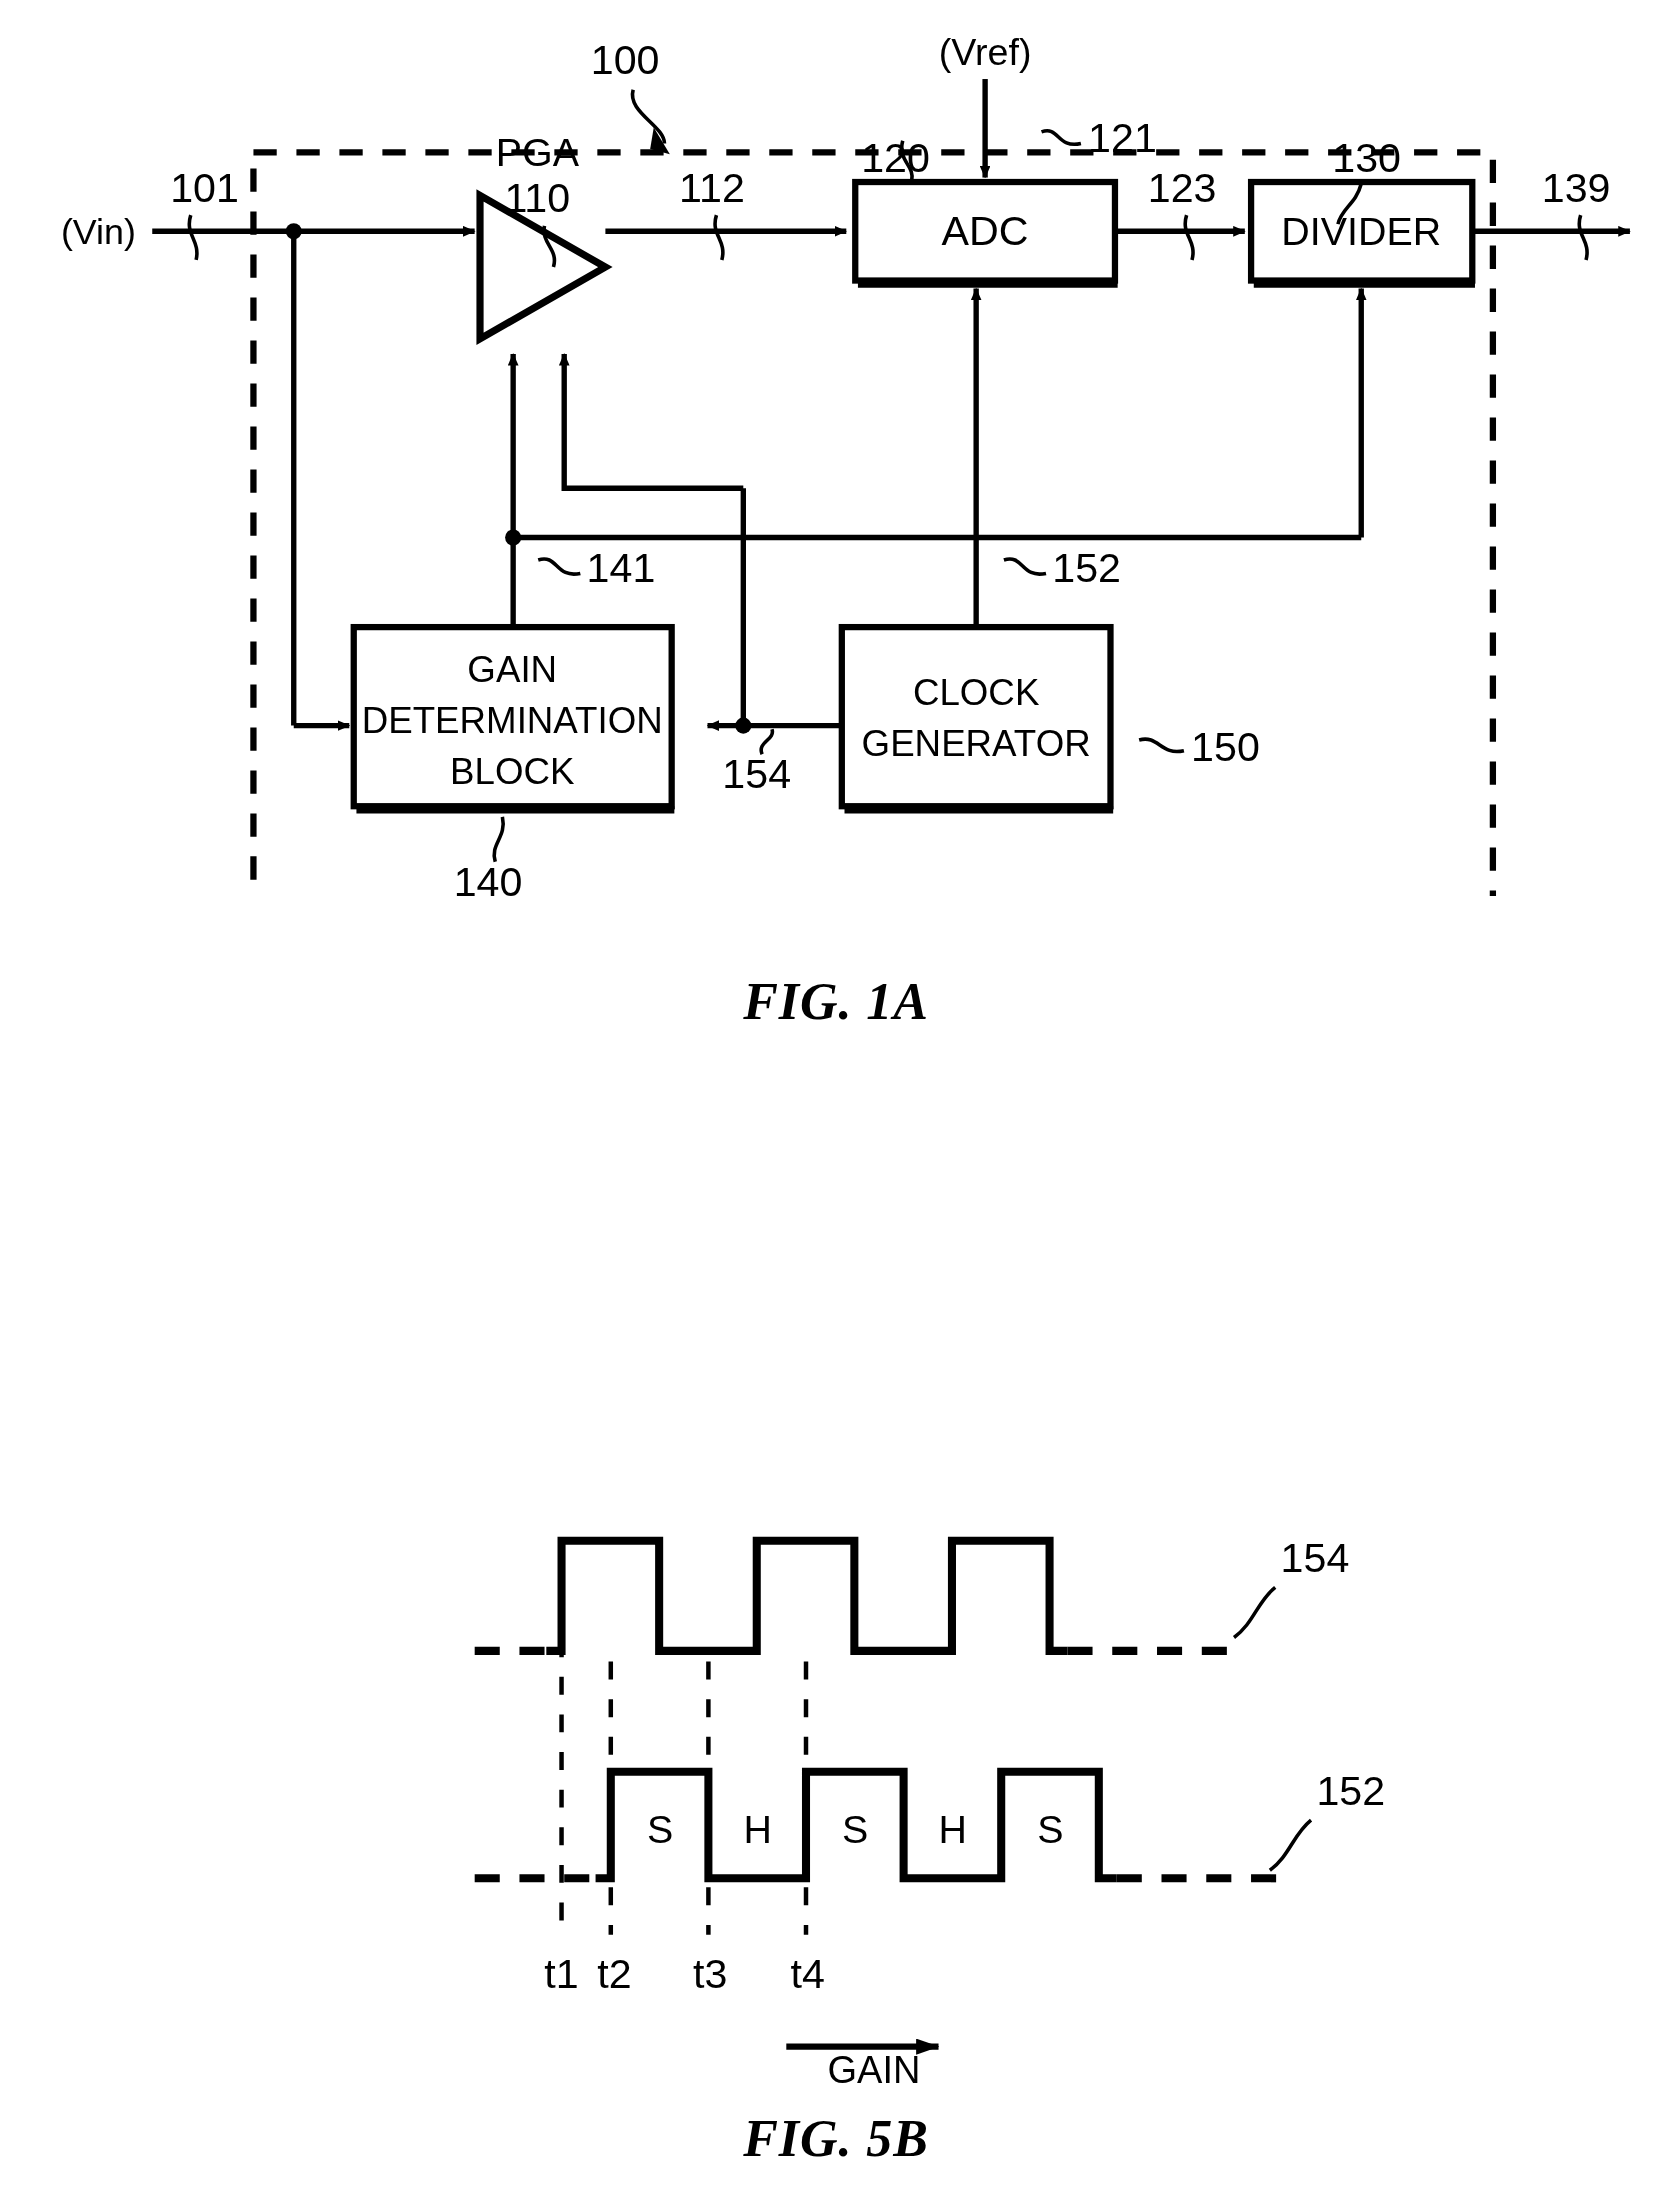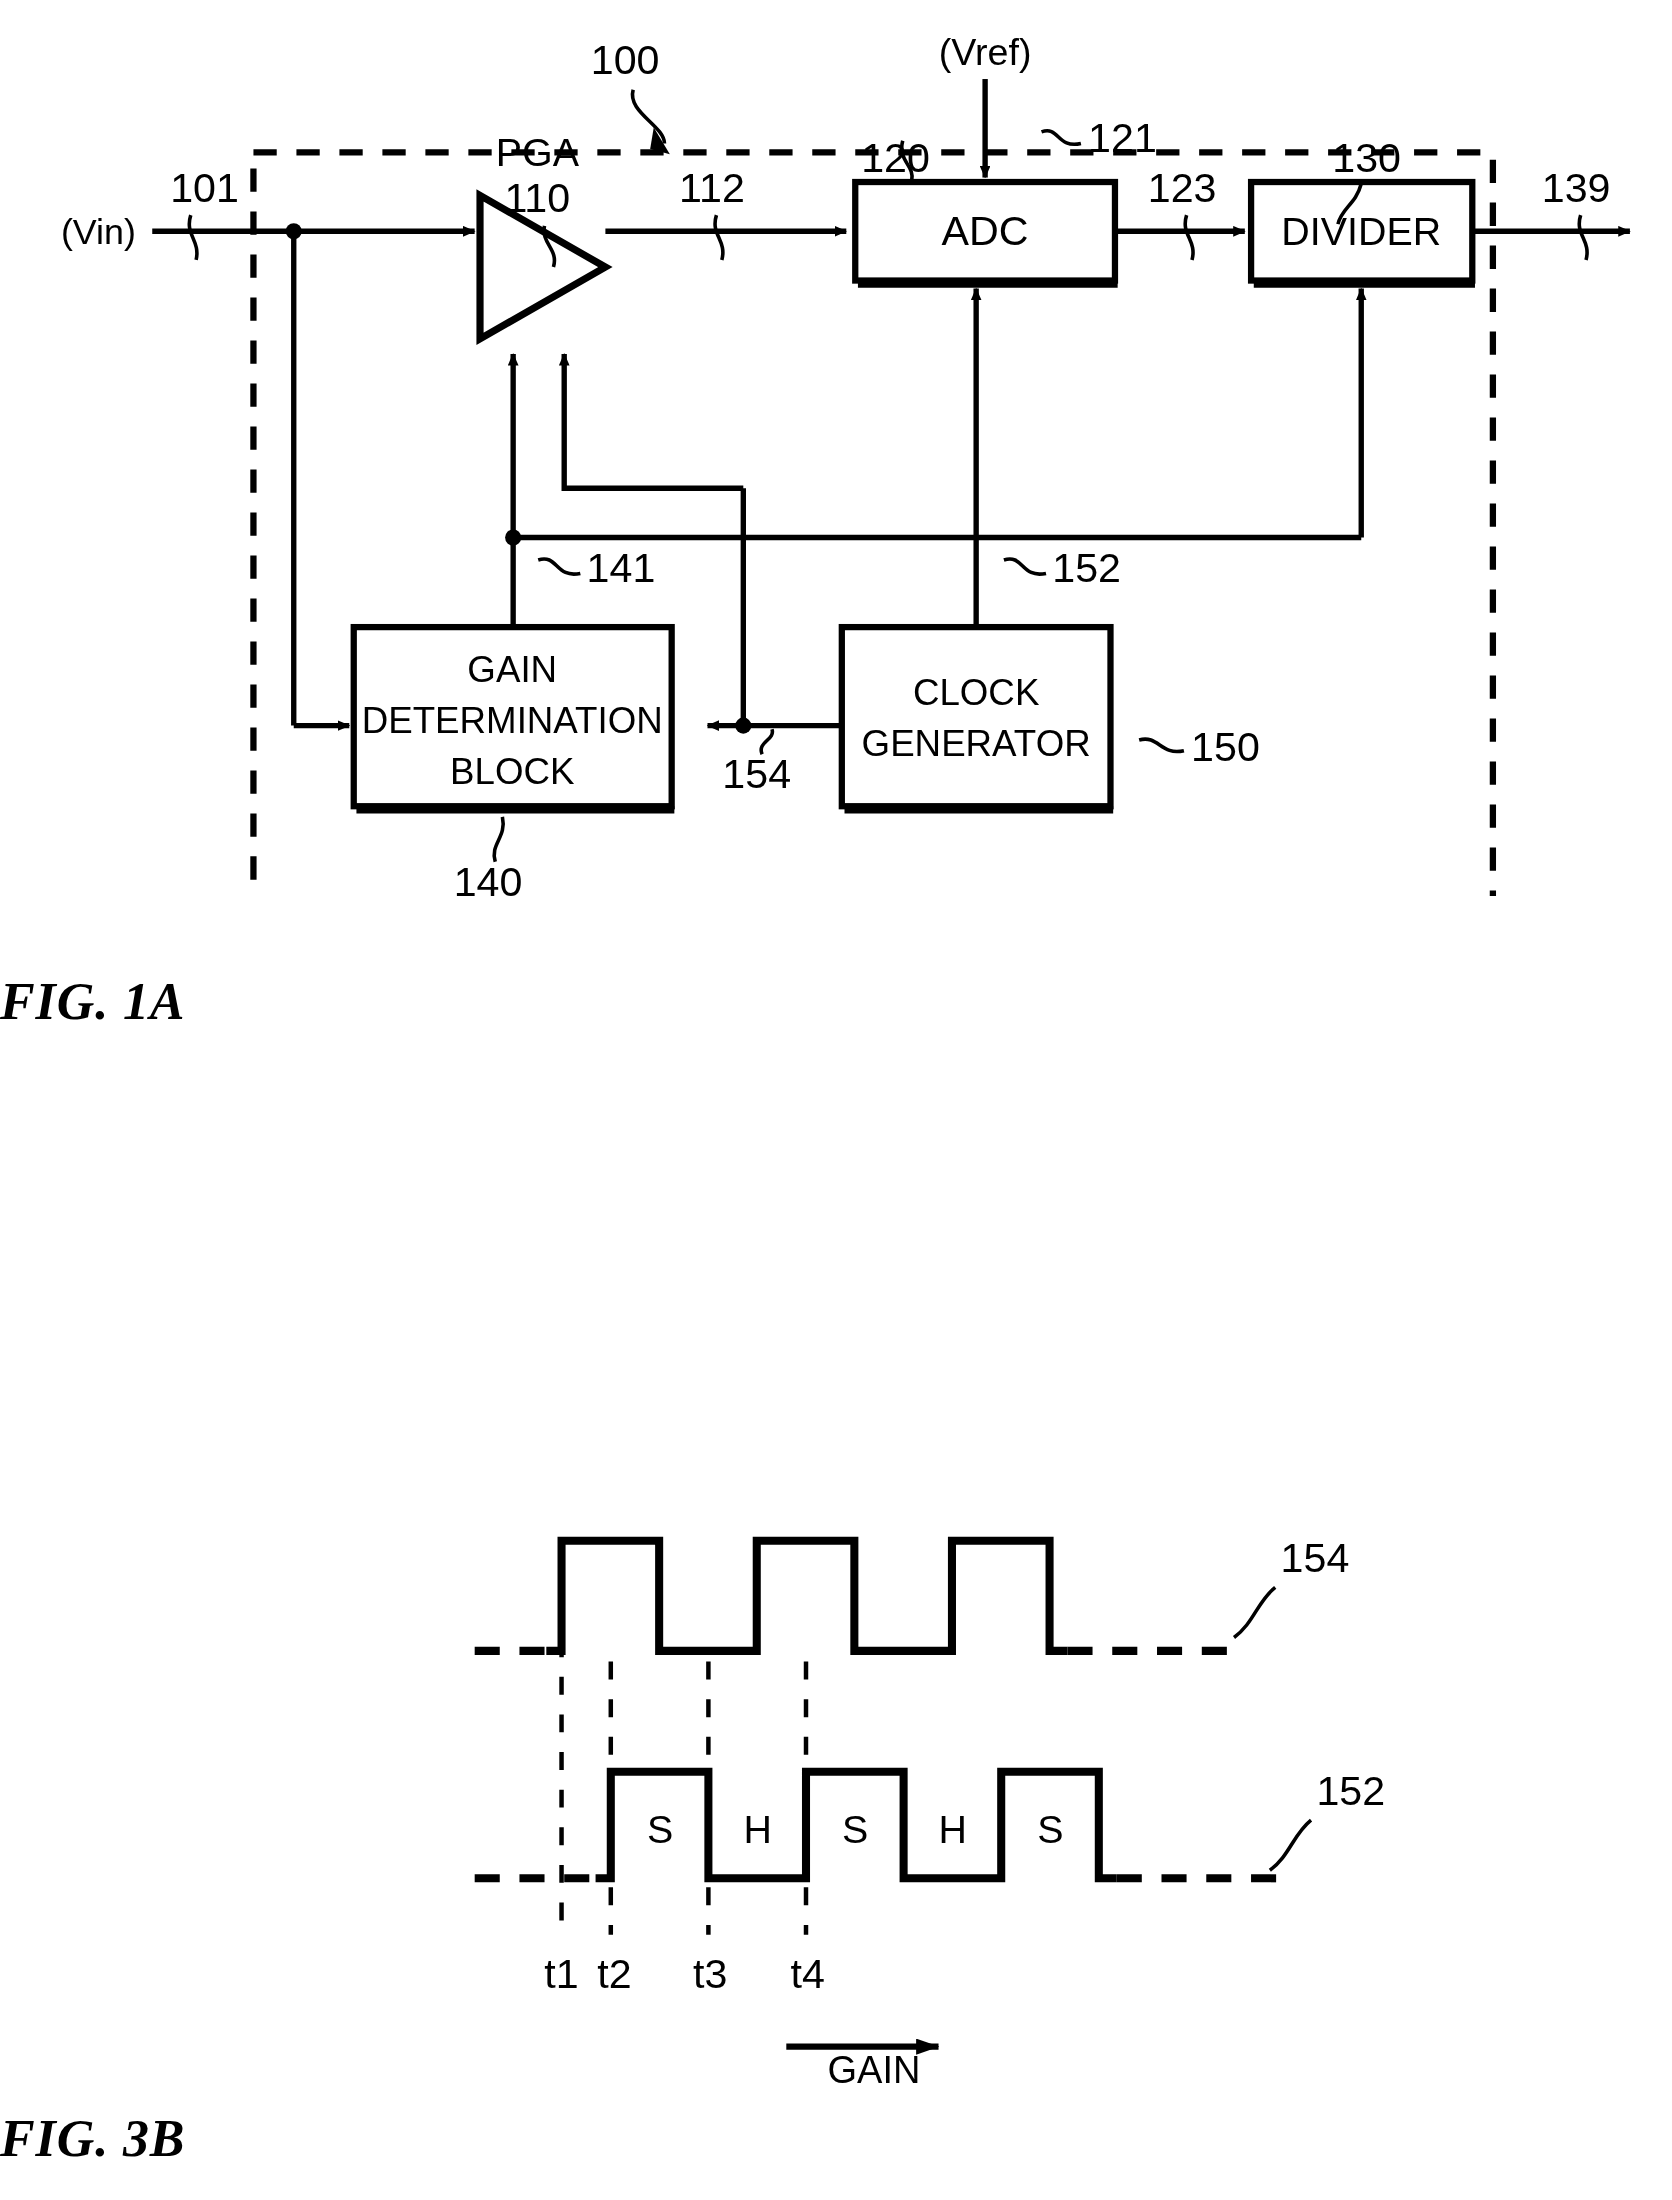--- a/index.html
+++ b/index.html
@@ -11,20 +11,21 @@
     overflow:hidden;
   }
   #root{position:absolute;inset:0;}
   svg{display:block;}
   .fig-caption{
     font-family:"Liberation Serif", serif;
     font-style:italic;
     font-weight:700;
     font-size:52px;
     letter-spacing:0.9px;
+    text-align:center;
     position:absolute;
     width:100%;
     left:0;
   }
   .svg-text{font-family:"Liberation Sans", sans-serif;}
 </style>
 </head>
 <body>
 
 <div id="root">
@@ -158,16 +159,16 @@
     <text class="svg-text" x="686" y="560" font-size="46" text-anchor="middle">t2</text>
     <text class="svg-text" x="793" y="560" font-size="46" text-anchor="middle">t3</text>
     <text class="svg-text" x="902" y="560" font-size="46" text-anchor="middle">t4</text>
 
     <line x1="878" y1="625" x2="1048" y2="625" stroke="#000" stroke-width="7" marker-end="url(#ah2)"></line>
   </svg>
 
   <div style="position: absolute; left: 786px; top: 2049px; width: 176px; text-align: center; font-size: 38px;">GAIN</div>
   <div style="position:absolute;left:0;top:2049px;width:1672px;"></div>
 
-  <div class="fig-caption" style="top:2109px;">FIG. 3B</div>
+  <div class="fig-caption" style="top:2109px;">FIG. 5B</div>
 
 </div>
 
 
 </body></html>

